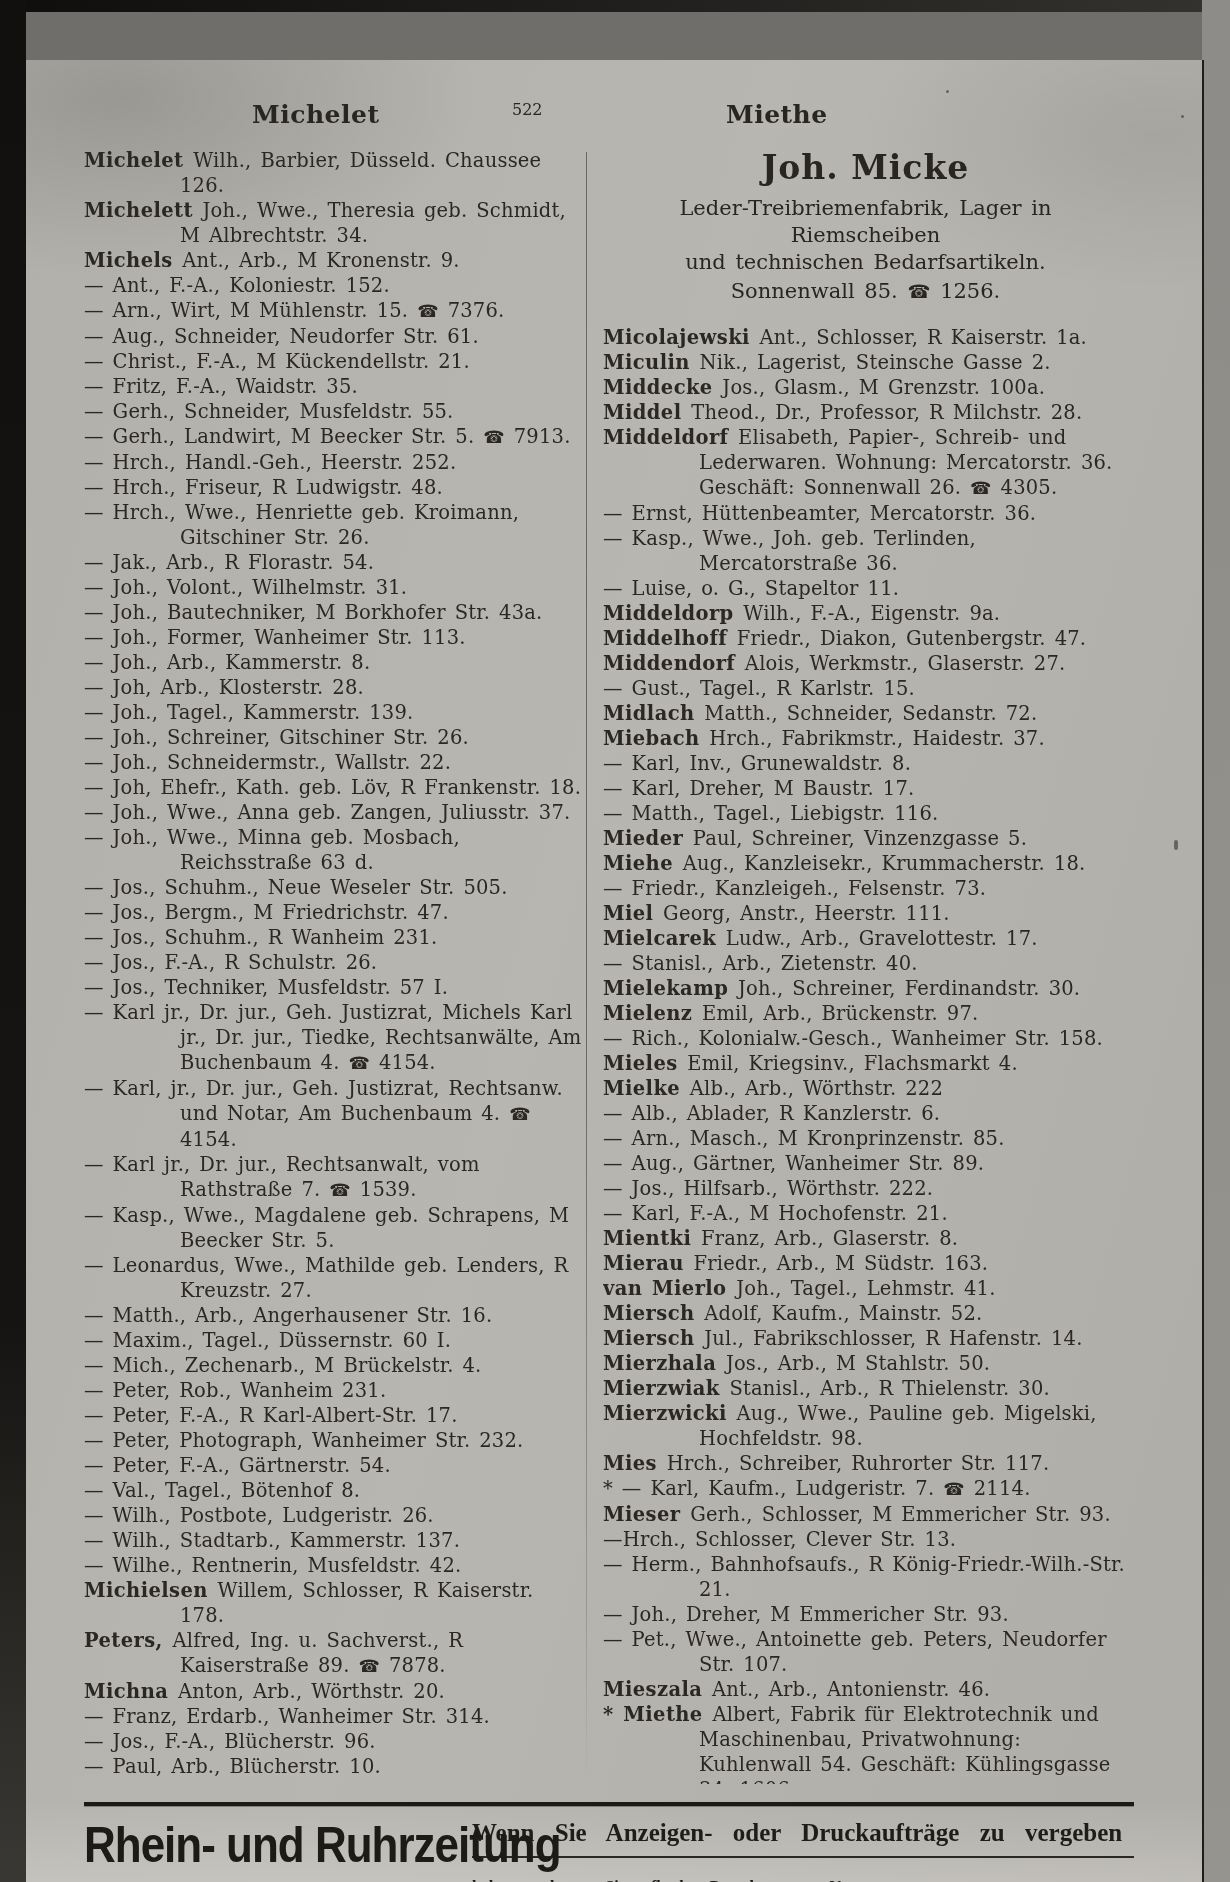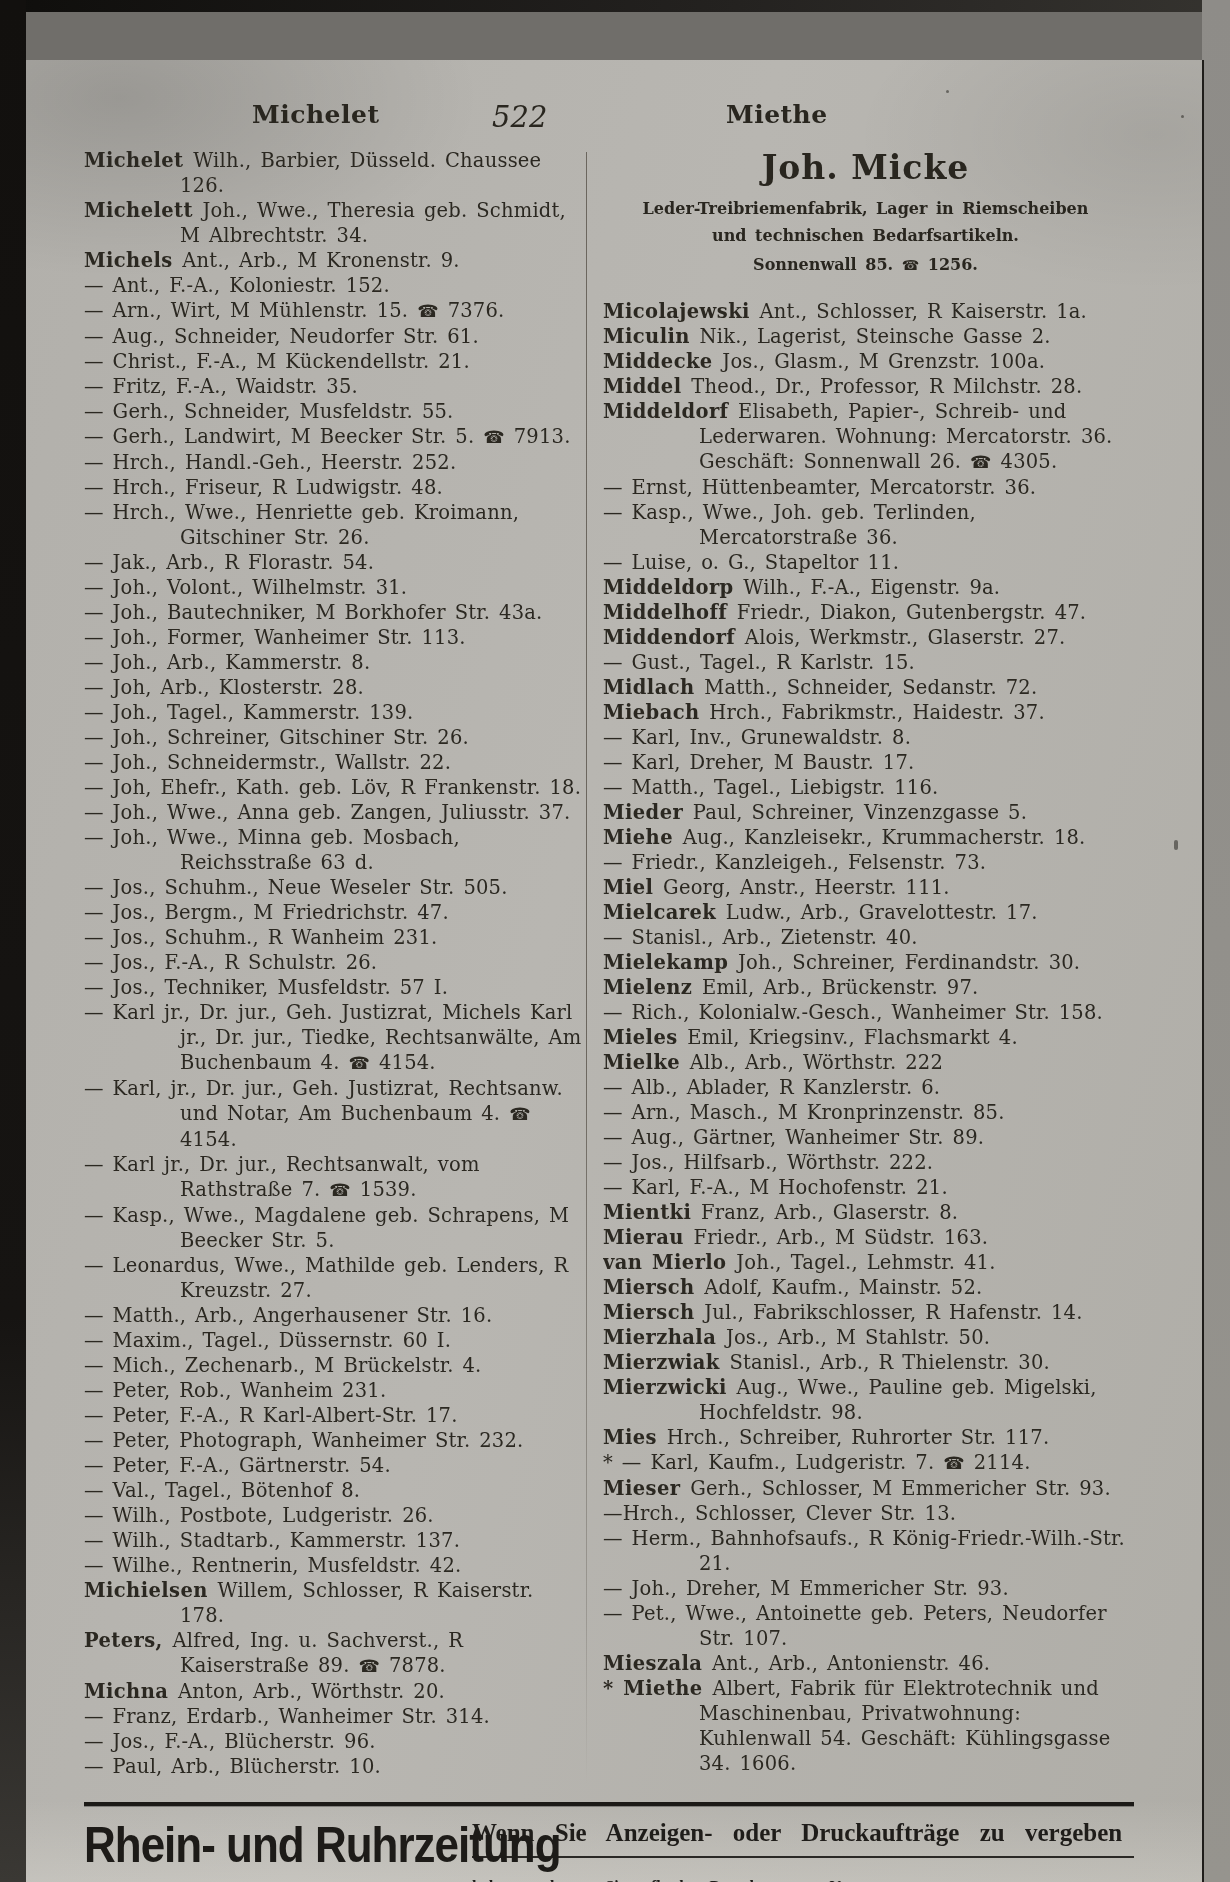--- a/index.html
+++ b/index.html
@@ -24,41 +24,41 @@
       linear-gradient(105deg,#b2b0ab 0%,#b8b6b1 45%,#afada7 100%);
     border-right:2px solid #1f1d1a;
     color:#29261f;
     margin-top:48px;
   }
   .speck{position:absolute;width:3px;height:3px;border-radius:50%;background:#2a2823;opacity:.55;}
 
   
   .pagehead{position:absolute;top:40px;left:0;right:0;height:34px;font-weight:bold;font-size:25px;}
   .pagehead .kwl{position:absolute;left:226px;letter-spacing:.5px;}
-  .pagehead .pg {position:absolute;left:466px;font-weight:normal;font-size:29px;font-style:italic;}
+  .pagehead .pg {position:absolute;left:486px;font-weight:normal;font-size:16px;}
   .pagehead .kwr{position:absolute;left:700px;letter-spacing:.5px;}
 
   
   .columns{position:absolute;left:58px;right:64px;top:88px;bottom:146px;display:flex;overflow:hidden;}
   .col{width:502px;overflow:hidden;}
   .col.rightcol{flex:1;margin-left:16px;}
   .divider{width:1px;margin-top:4px;
     background:linear-gradient(#6b665e 0%,#6b665e 55%,rgba(107,102,94,.35) 90%,transparent);}
   .entry{
     font-size:19.5px;line-height:25px;word-spacing:2.5px;letter-spacing:.2px;
     padding-left:96px;text-indent:-96px;
     color:#2b2821;
   }
   .entry .lead{font-weight:bold;letter-spacing:.4px;}
   .tel{font-family:"DejaVu Sans",sans-serif;font-size:.88em;}
 
   
   .ad{text-align:center;margin:0 0 20px 0;padding-right:10px;}
   .ad-title{font-weight:bold;font-size:33px;letter-spacing:1px;margin-bottom:8px;}
-  .ad-line{font-weight:bold;font-size:16px;line-height:27px;word-spacing:3px;}
+  .ad-line{font-weight:normal;font-size:21px;line-height:27px;word-spacing:3px;}
   .ad-line.contact{margin-top:2px;}
 
   
   .footer{position:absolute;left:58px;right:68px;top:1742px;}
   .footer .toprule{height:4px;background:#1c1a17;margin-bottom:10px;box-shadow:0 1px 0 rgba(0,0,0,.3);}
   .footer-inner{display:flex;align-items:flex-start;}
   .brandbox{width:372px;flex:none;}
   .brand{
     font-family:"Liberation Sans",sans-serif;font-weight:bold;font-size:44px;
     letter-spacing:-1px;transform:scaleY(1.15);transform-origin:top left;

